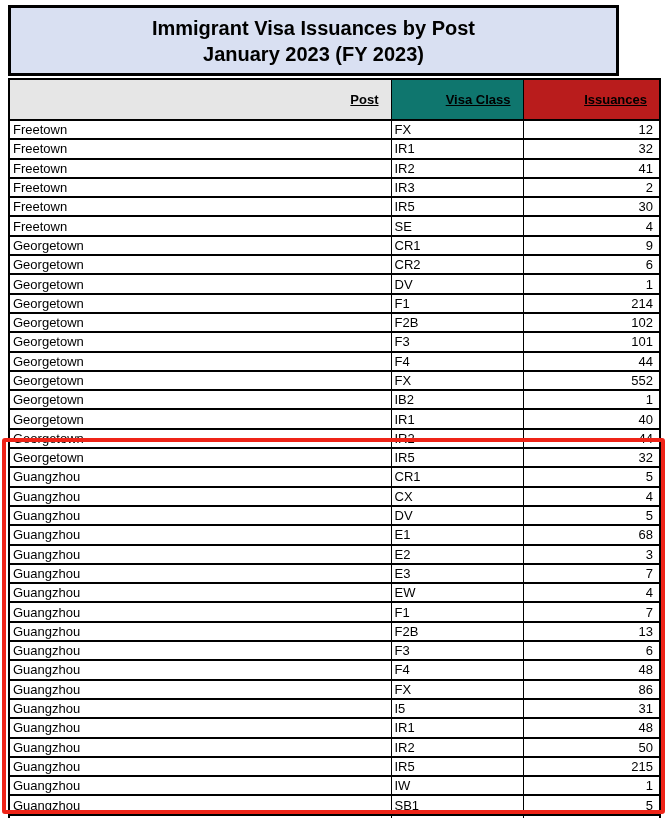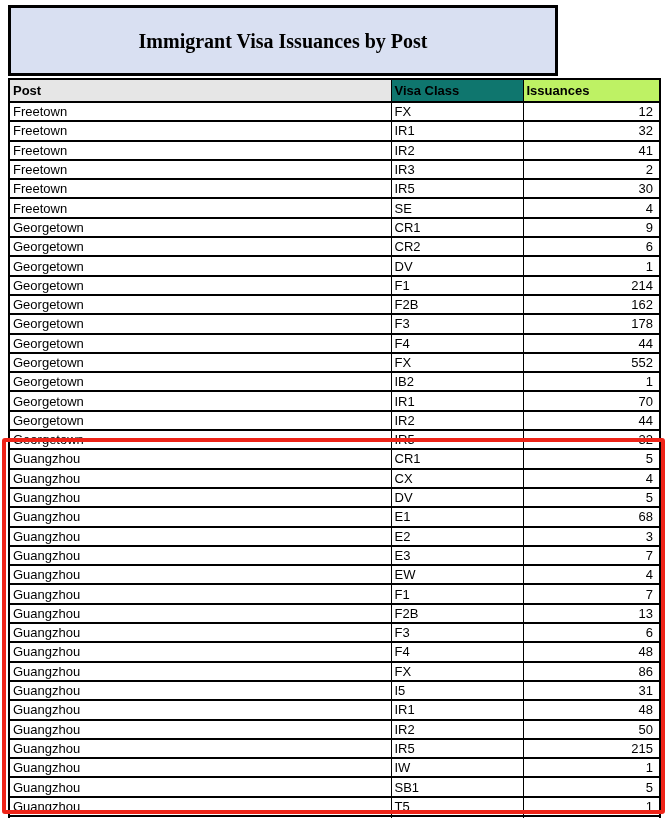--- a/index.html
+++ b/index.html
@@ -12,59 +12,59 @@
     height: 818px;
     overflow: hidden;
     background: #ffffff;
     color: #000;
     font-family: "Liberation Sans", sans-serif;
   }
   .title-band {
     position: absolute;
     left: 8px;
     top: 5px;
-    width: 550px;
+    width: 611px;
     height: 71px;
     box-sizing: border-box;
     background: #d9e0f2;
     border: 3px solid #000;
     display: flex;
     flex-direction: column;
     align-items: center;
     justify-content: center;
     text-align: center;
     font-weight: bold;
     font-size: 20px;
     line-height: 26px;
-    font-family: Liberation Serif, serif;
   }
   table.iv-table {
     position: absolute;
     left: 8px;
     top: 78px;
     width: 651px;
     border-collapse: collapse;
     table-layout: fixed;
     font-size: 13px;
     border: 2px solid #000;
   }
   col.c-post  { width: 382px; }
   col.c-class { width: 132px; }
   col.c-num   { width: 137px; }
   th {
     background: #e6e6e6;
     border: 2px solid #000;
     border-left-width: 1px;
     border-right-width: 1px;
     height: 15px;
-    padding: 3px;
+    padding: 12px;
     font-size: 13px;
     font-weight: bold;
-    text-align: left;
+    text-align: right;
     line-height: 15px;
+    text-decoration: underline;
   }
   td {
     border: 2px solid #000;
     border-left-width: 1px;
     border-right-width: 1px;
     height: 17.3px;
     padding: 0 3px;
     white-space: nowrap;
     overflow: hidden;
     line-height: 17px;
@@ -84,33 +84,34 @@
     border-radius: 3px;
     pointer-events: none;
     background: transparent;
   }
 </style>
 </head>
 <body>
 
 <div class="title-band" style="background: rgb(217, 224, 242);">
   <div>Immigrant Visa Issuances by Post</div>
+  <div>January 2023 (FY 2023)</div>
 </div>
 
 <table class="iv-table">
   <colgroup>
     <col class="c-post">
     <col class="c-class">
     <col class="c-num">
   </colgroup>
   <thead>
     <tr>
       <th style="background: rgb(230, 230, 230);">Post</th>
       <th style="background: #0f766e;">Visa Class</th>
-      <th style="background: #bef264; margin-left: 24px;">Issuances</th>
+      <th style="background: #b91c1c; margin-left: 24px;">Issuances</th>
     </tr>
   </thead>
   <tbody id="rows">
       <tr>
     <td>Freetown</td>
     <td>FX</td>
     <td class="num">12</td>
   </tr>
       <tr>
     <td>Freetown</td>
@@ -153,46 +154,46 @@
     <td class="num">1</td>
   </tr>
       <tr>
     <td>Georgetown</td>
     <td>F1</td>
     <td class="num">214</td>
   </tr>
       <tr>
     <td>Georgetown</td>
     <td>F2B</td>
-    <td class="num">162</td>
+    <td class="num">102</td>
   </tr>
       <tr>
     <td>Georgetown</td>
     <td>F3</td>
-    <td class="num">178</td>
+    <td class="num">101</td>
   </tr>
       <tr>
     <td>Georgetown</td>
     <td>F4</td>
     <td class="num">44</td>
   </tr>
       <tr>
     <td>Georgetown</td>
     <td>FX</td>
     <td class="num">552</td>
   </tr>
       <tr>
     <td>Georgetown</td>
     <td>IB2</td>
     <td class="num">1</td>
   </tr>
       <tr>
     <td>Georgetown</td>
     <td>IR1</td>
-    <td class="num">70</td>
+    <td class="num">40</td>
   </tr>
       <tr>
     <td>Georgetown</td>
     <td>IR2</td>
     <td class="num">44</td>
   </tr>
       <tr>
     <td>Georgetown</td>
     <td>IR5</td>
     <td class="num">32</td>

